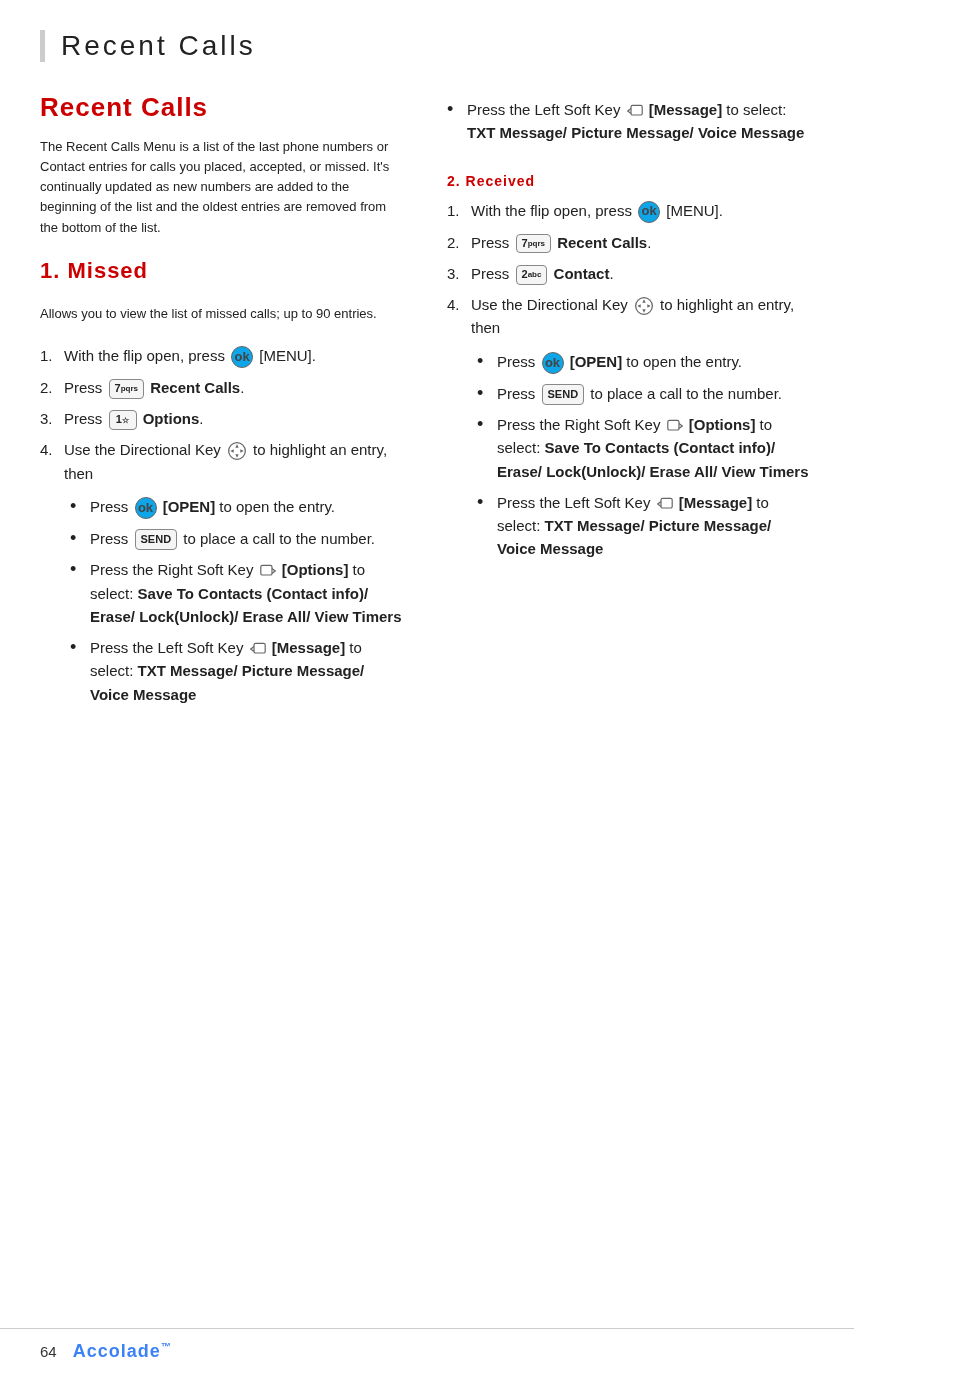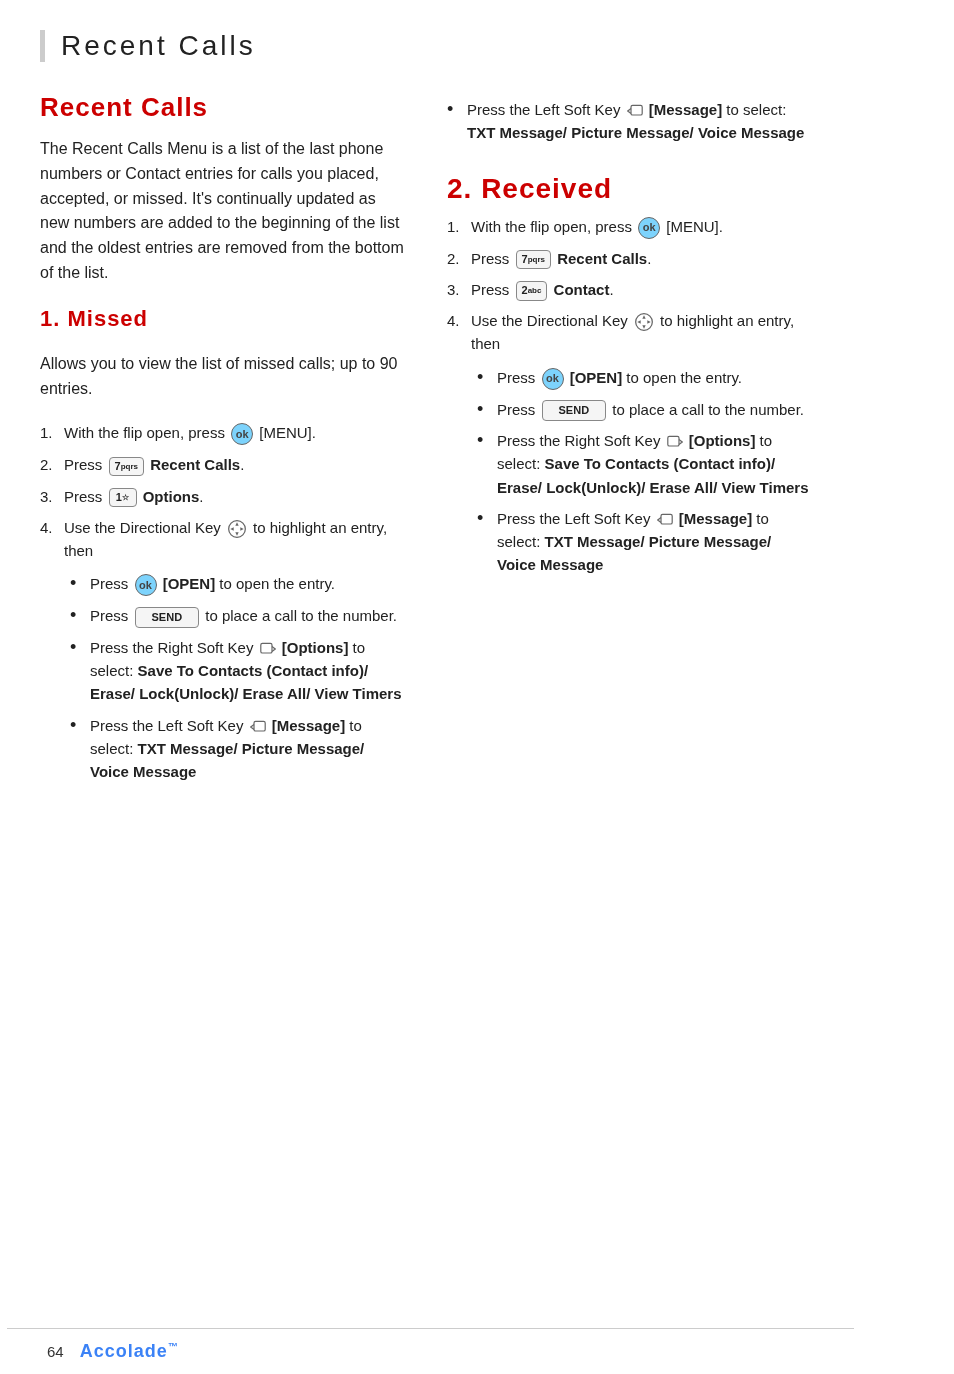--- a/index.html
+++ b/index.html
@@ -41,21 +41,21 @@
       max-width: 440px;
     }
     .section-title {
       font-size: 26px;
       font-weight: bold;
       color: #cc0000;
       margin-bottom: 14px;
       letter-spacing: 1px;
     }
     .intro-text {
-      font-size: 16px;
+      font-size: 13px;
       line-height: 1.55;
       margin-bottom: 20px;
       color: #222;
     }
     .step-list {
       list-style: none;
       padding: 0;
       margin: 0 0 10px 0;
     }
     .step-list li {
@@ -90,34 +90,34 @@
       line-height: 1.4;
     }
     .ok-circle {
       display: inline-flex;
       align-items: center;
       justify-content: center;
       width: 22px;
       height: 22px;
       border-radius: 50%;
       border: 1.5px solid #666;
-      font-size: 11px;
+      font-size: 13px;
       font-weight: bold;
       color: #444;
       vertical-align: middle;
       margin: 0 2px;
-      background: #7dd3fc;
+      background: #0ea5e9;
     }
     .send-badge {
       display: inline-flex;
       align-items: center;
       justify-content: center;
       border: 1.5px solid #888;
       border-radius: 4px;
-      padding: 1px 16px;
+      padding: 1px 5px;
       font-size: 11px;
       font-weight: bold;
       background: #f5f5f5;
       color: #222;
       vertical-align: middle;
       margin: 0 2px;
     }
     .bullet-list {
       list-style: none;
       padding-left: 10px;
@@ -140,21 +140,20 @@
     .footer-bar {
       position: absolute;
       bottom: 0;
       left: 0;
       right: 0;
       border-top: 1.5px solid #ccc;
       padding: 12px 40px;
       display: flex;
       align-items: center;
       gap: 16px;
-      margin-left: 7px;
     }
     .footer-page {
       font-size: 15px;
       font-weight: normal;
       color: #333;
     }
     .footer-brand {
       font-size: 18px;
       font-weight: bold;
       letter-spacing: 1px;
@@ -300,21 +299,21 @@
             Press the Left Soft Key
             <svg class="left-soft-icon" viewBox="0 0 20 16" xmlns="http://www.w3.org/2000/svg">
               <rect x="5" y="1" width="14" height="12" rx="2" fill="none" stroke="#666" stroke-width="1.5"></rect>
               <polyline points="5,5 1,8 5,11" fill="none" stroke="#666" stroke-width="1.5"></polyline>
             </svg>
             <strong>[Message]</strong> to select: <strong>TXT Message/ Picture Message/ Voice Message</strong>
           </span>
         </li>
       </ul>
 
-      <div class="section-title" style="font-size:28px; margin-bottom:10px;">2. Received</div>
+      <div class="section-title" style="font-size:14px; margin-bottom:10px;">2. Received</div>
 
       <ol class="step-list">
 
         <li>
           <span class="step-num">1.</span>
           <span class="step-content">
             <span>With the flip open, press </span>
             <span class="ok-circle">ok</span>
             <span> [MENU].</span>
           </span>

